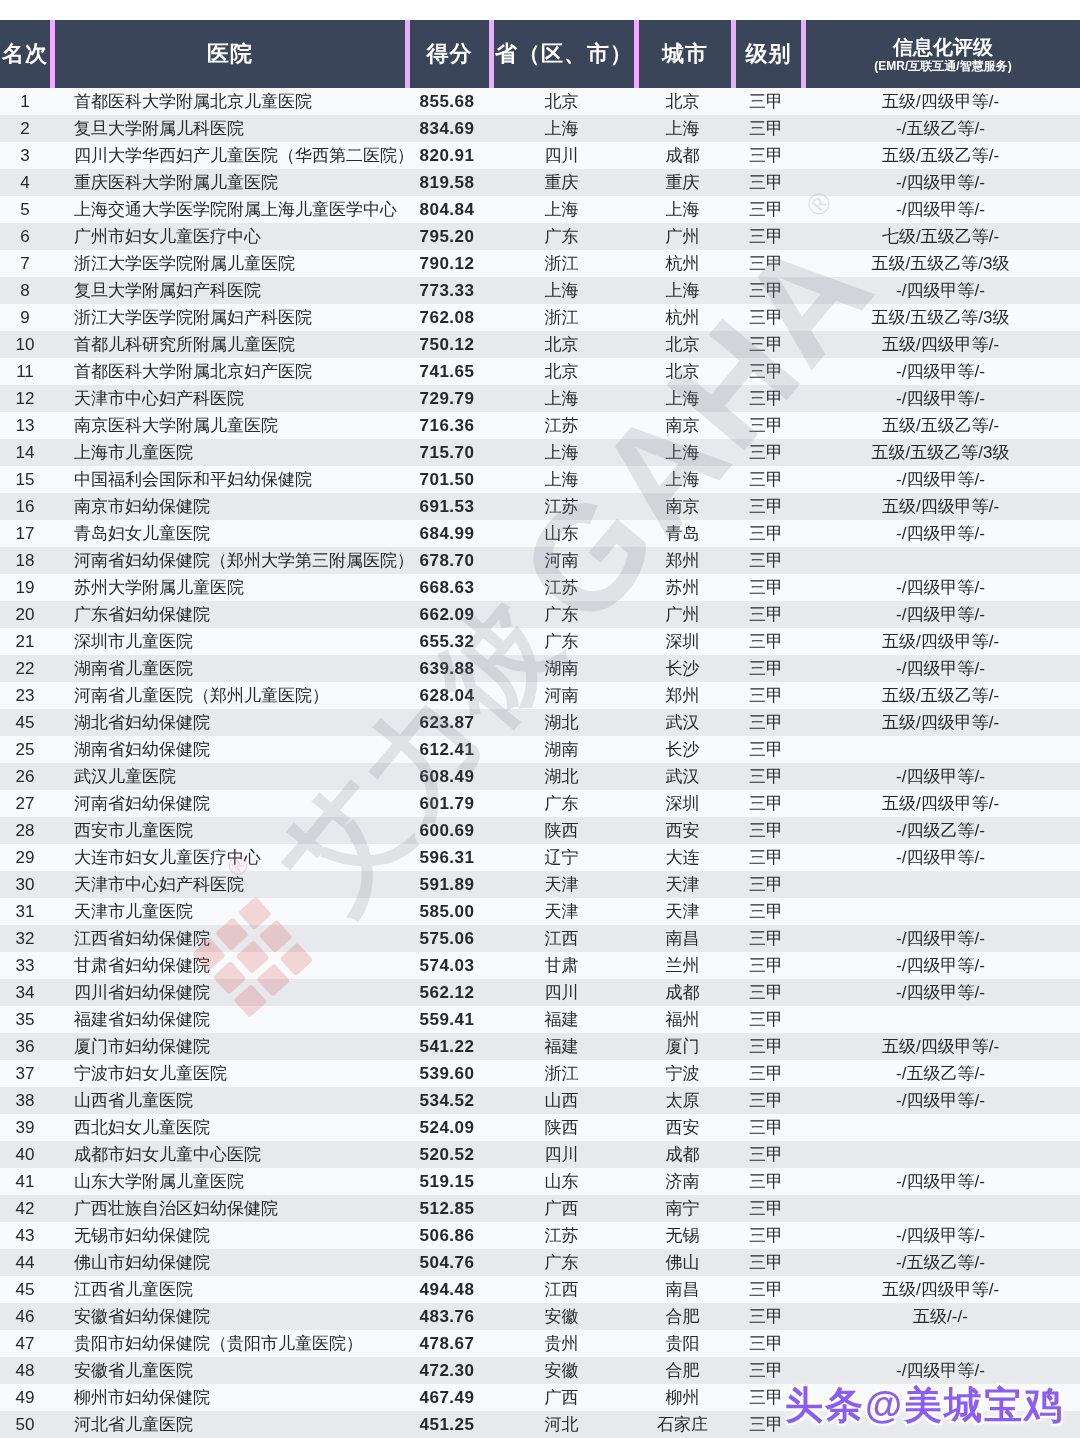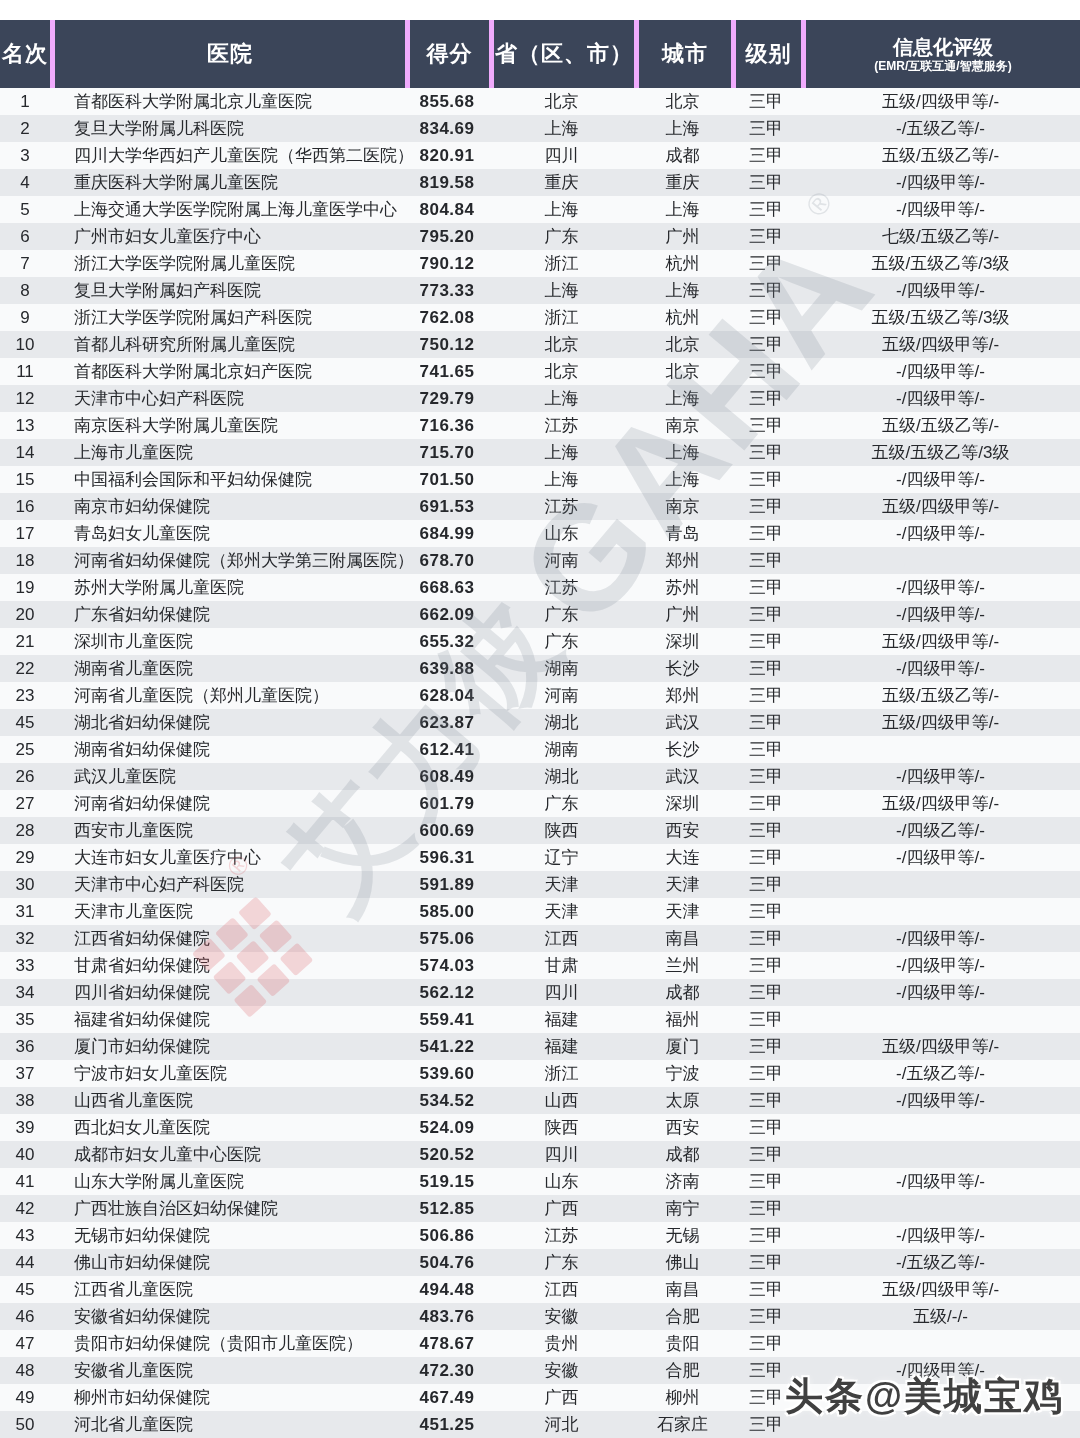--- a/index.html
+++ b/index.html
@@ -60,22 +60,22 @@
     gap:7px; transform:rotate(8deg);
   }
   .wm-logo i { background:#d9444e; border-radius:3px; }
   .wm-reg-small { font-size:26px; color:#d9444e; align-self:flex-start; margin-left:-12px; }
   .wm-cn { font-size:112px; color:#7f8a96; font-weight:bold; letter-spacing:6px; }
   .wm-en { font-size:148px; color:#7f8a96; font-weight:bold; letter-spacing:4px; }
   .wm-reg { font-size:30px; color:#7f8a96; align-self:flex-start; margin-left:-6px; margin-top:18px; }
 
   
   .wm-corner {
-    position:absolute; right:16px; bottom:16px;
-    font-size:38px; font-weight:bold; color:#404040; letter-spacing:2px;
+    position:absolute; right:16px; bottom:7px;
+    font-size:38px; font-weight:bold; color:#8b5cf6; letter-spacing:2px;
     text-shadow:
       -2px -2px 0 #ffffff, 2px -2px 0 #ffffff,
       -2px  2px 0 #ffffff, 2px  2px 0 #ffffff,
       0 0 8px #ffffff;
     pointer-events:none;
   }
 </style>
 </head>
 <body>
 

